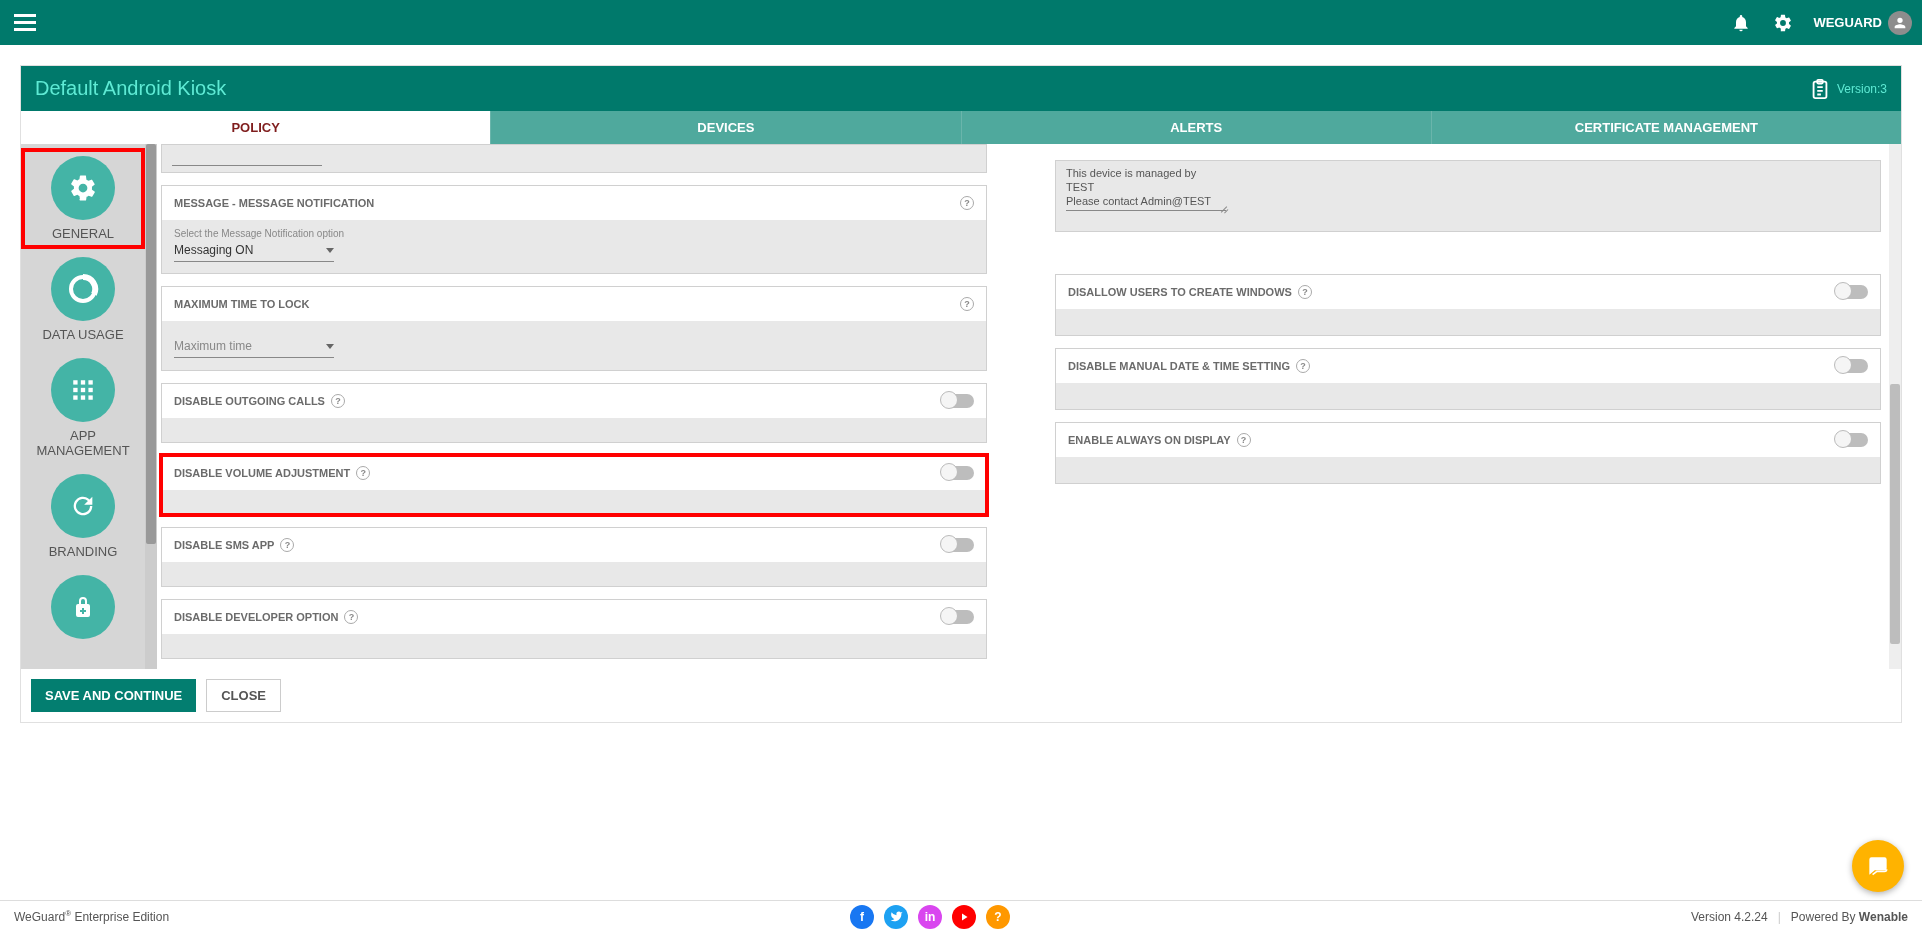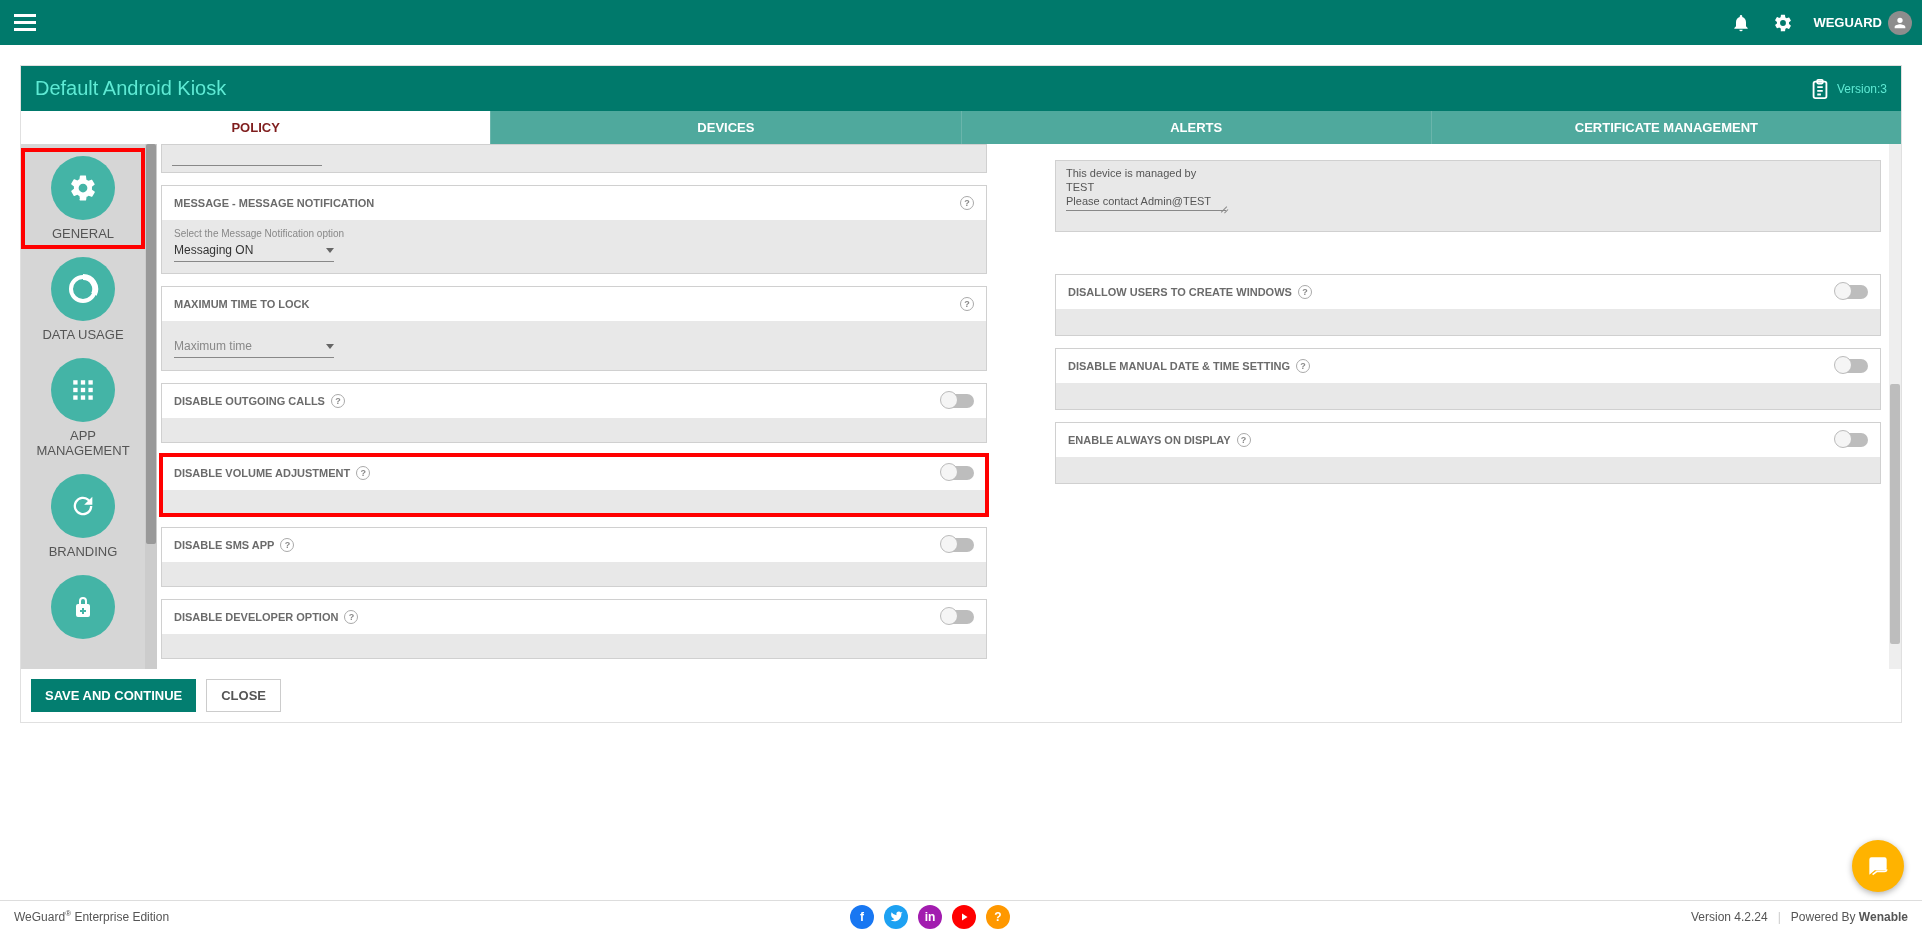--- a/index.html
+++ b/index.html
@@ -383,21 +383,21 @@
   <div>
     <span>WeGuard</span><sup style="font-size:8px;">®</sup><span> Enterprise Edition</span>
   </div>
   <div class="socials">
     <div class="social" style="background:#1877f2;">f</div>
     <div class="social" style="background:#1da1f2;">
       <svg width="13" height="13" viewBox="0 0 24 24" fill="#fff">
           <path d="M23 3a10.9 10.9 0 0 1-3.14 1.53A4.48 4.48 0 0 0 12 8.5v1A10.66 10.66 0 0 1 3 4s-4 9 5 13a11.64 11.64 0 0 1-7 2c9 5 20 0 20-11.5a4.5 4.5 0 0 0-.08-.83A7.72 7.72 0 0 0 23 3z"></path>
         </svg>
     </div>
-    <div class="social" style="background:#a21caf;">in</div>
+    <div class="social" style="background:#d946ef;">in</div>
     <div class="social" style="background:#ff0000;">
       <svg width="12" height="12" viewBox="0 0 24 24" fill="#fff">
           <path d="M8 5v14l11-7z"></path>
         </svg>
     </div>
     <div class="social" style="background:#ff9800;">?</div>
   </div>
   <div class="right-info">
     <span>Version 4.2.24</span>
     <span style="color:#ccc;">|</span>

